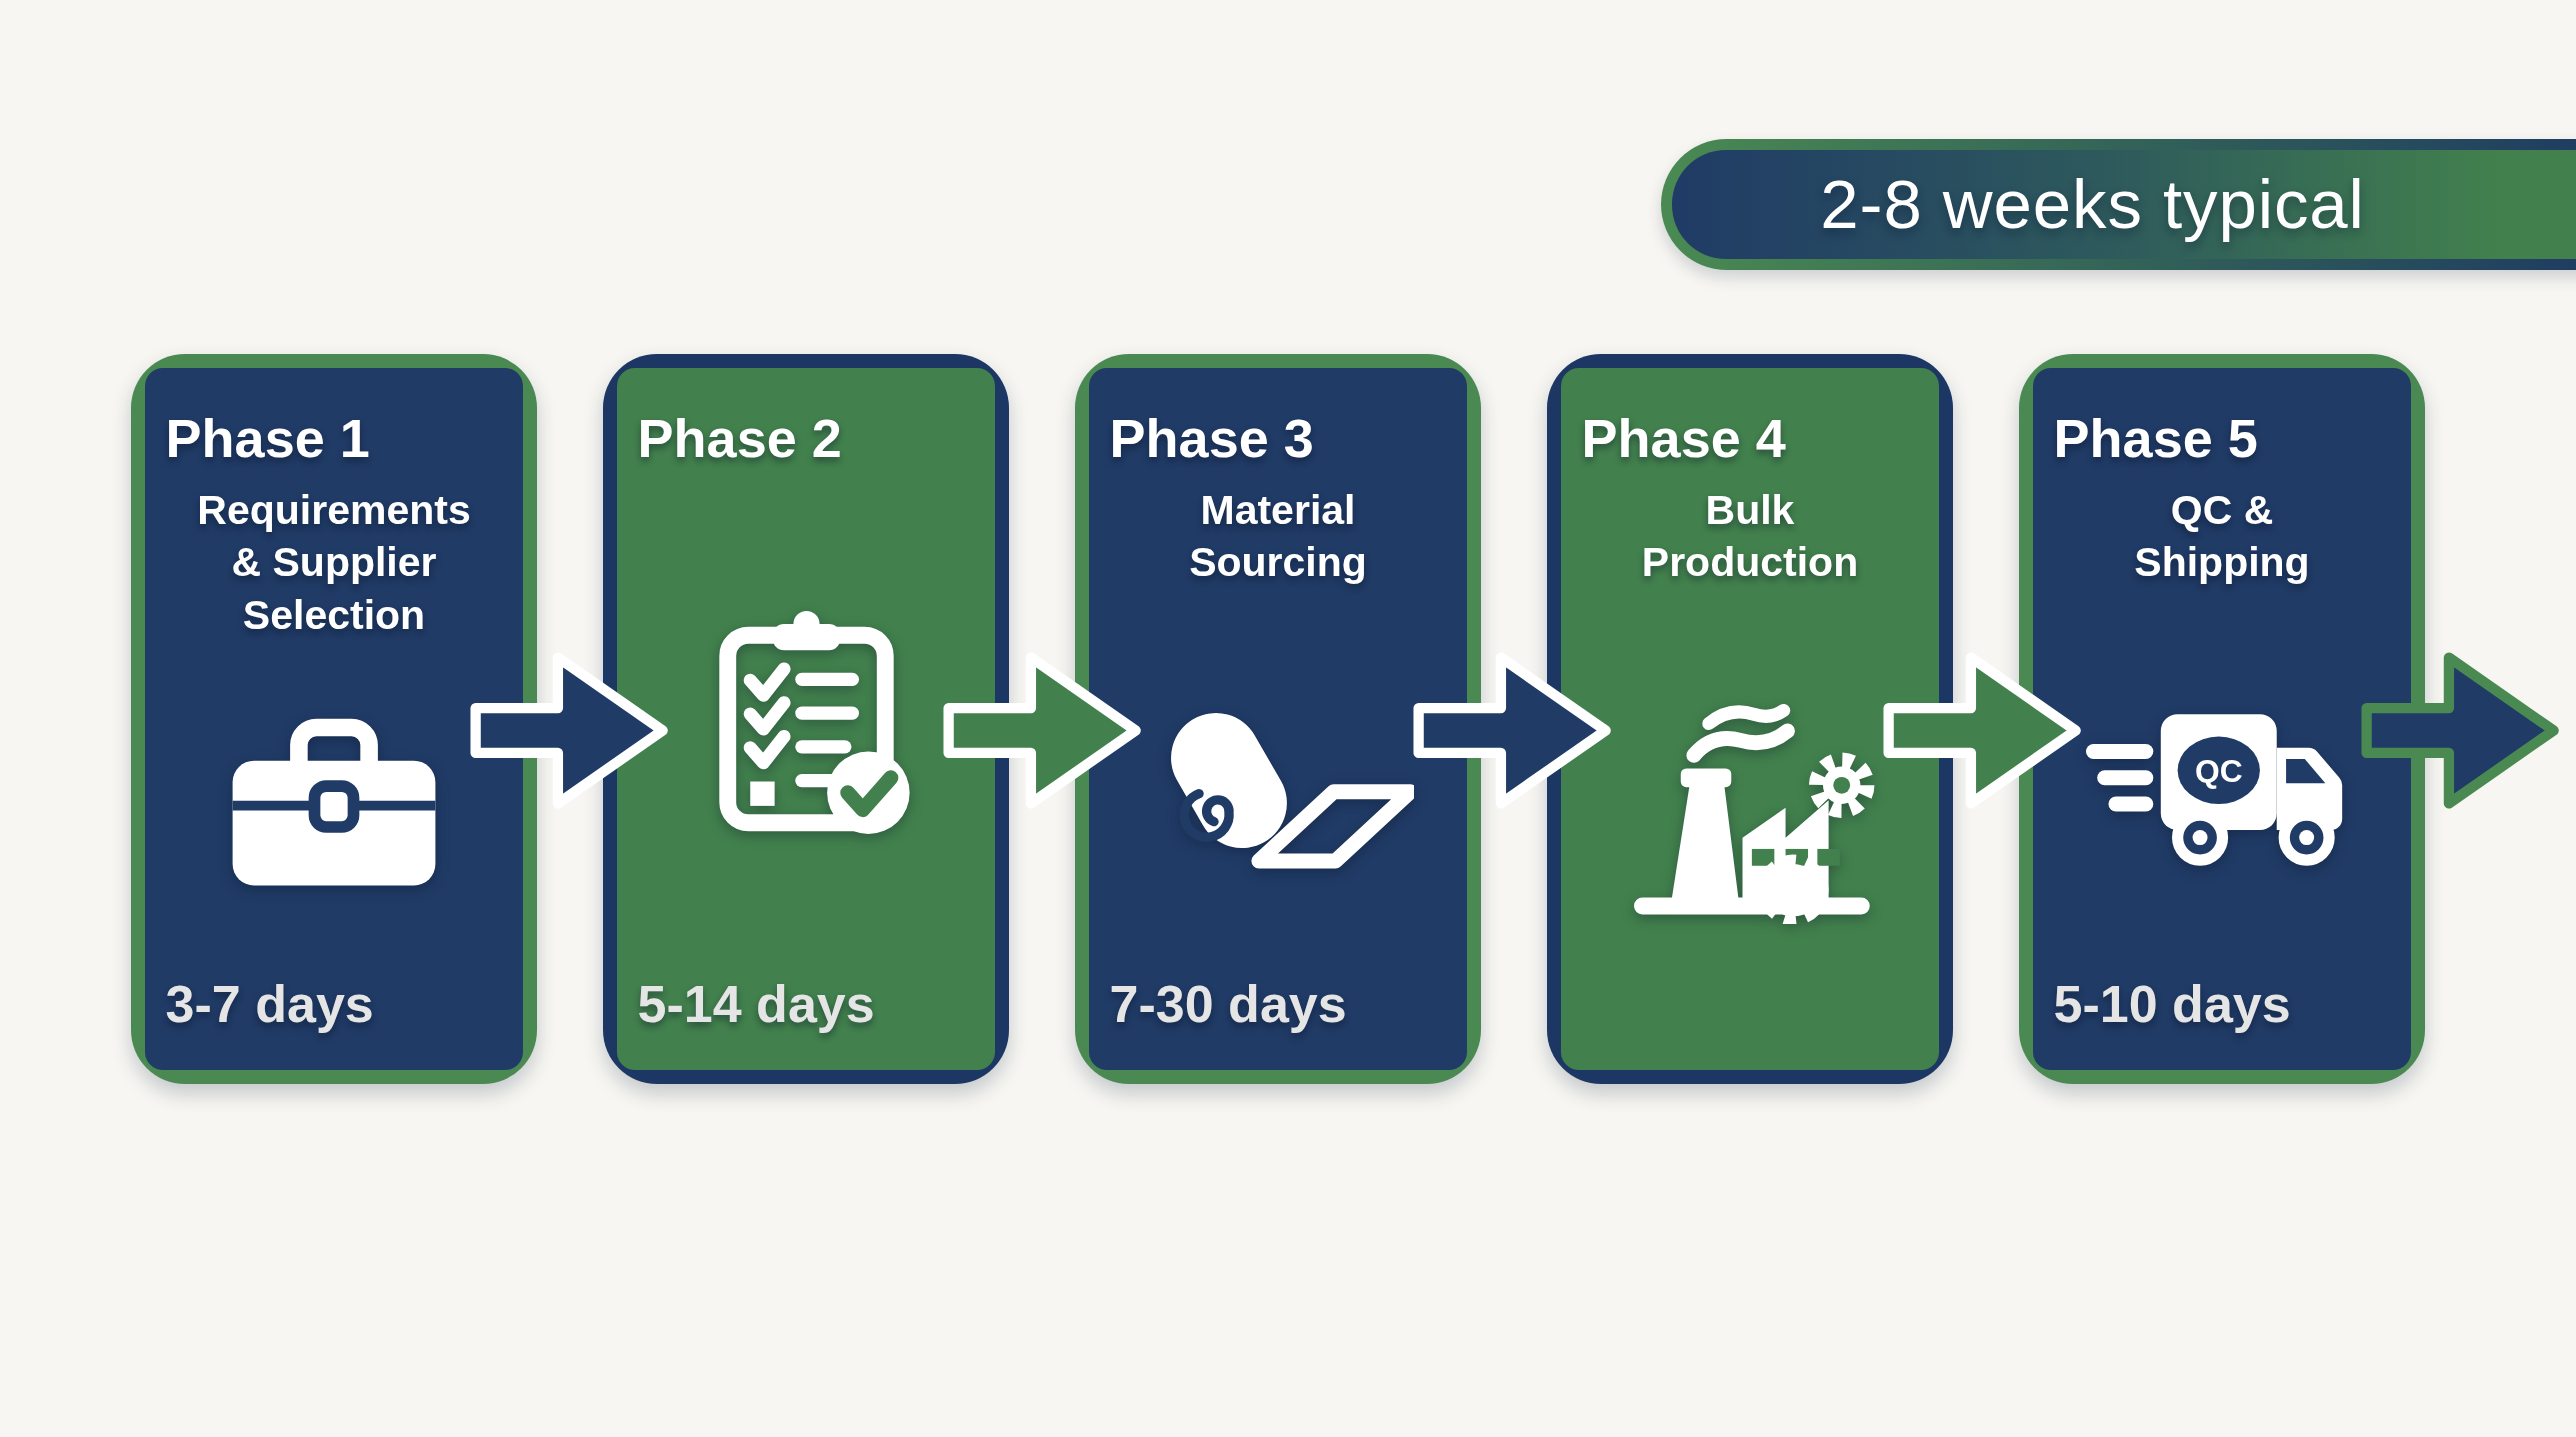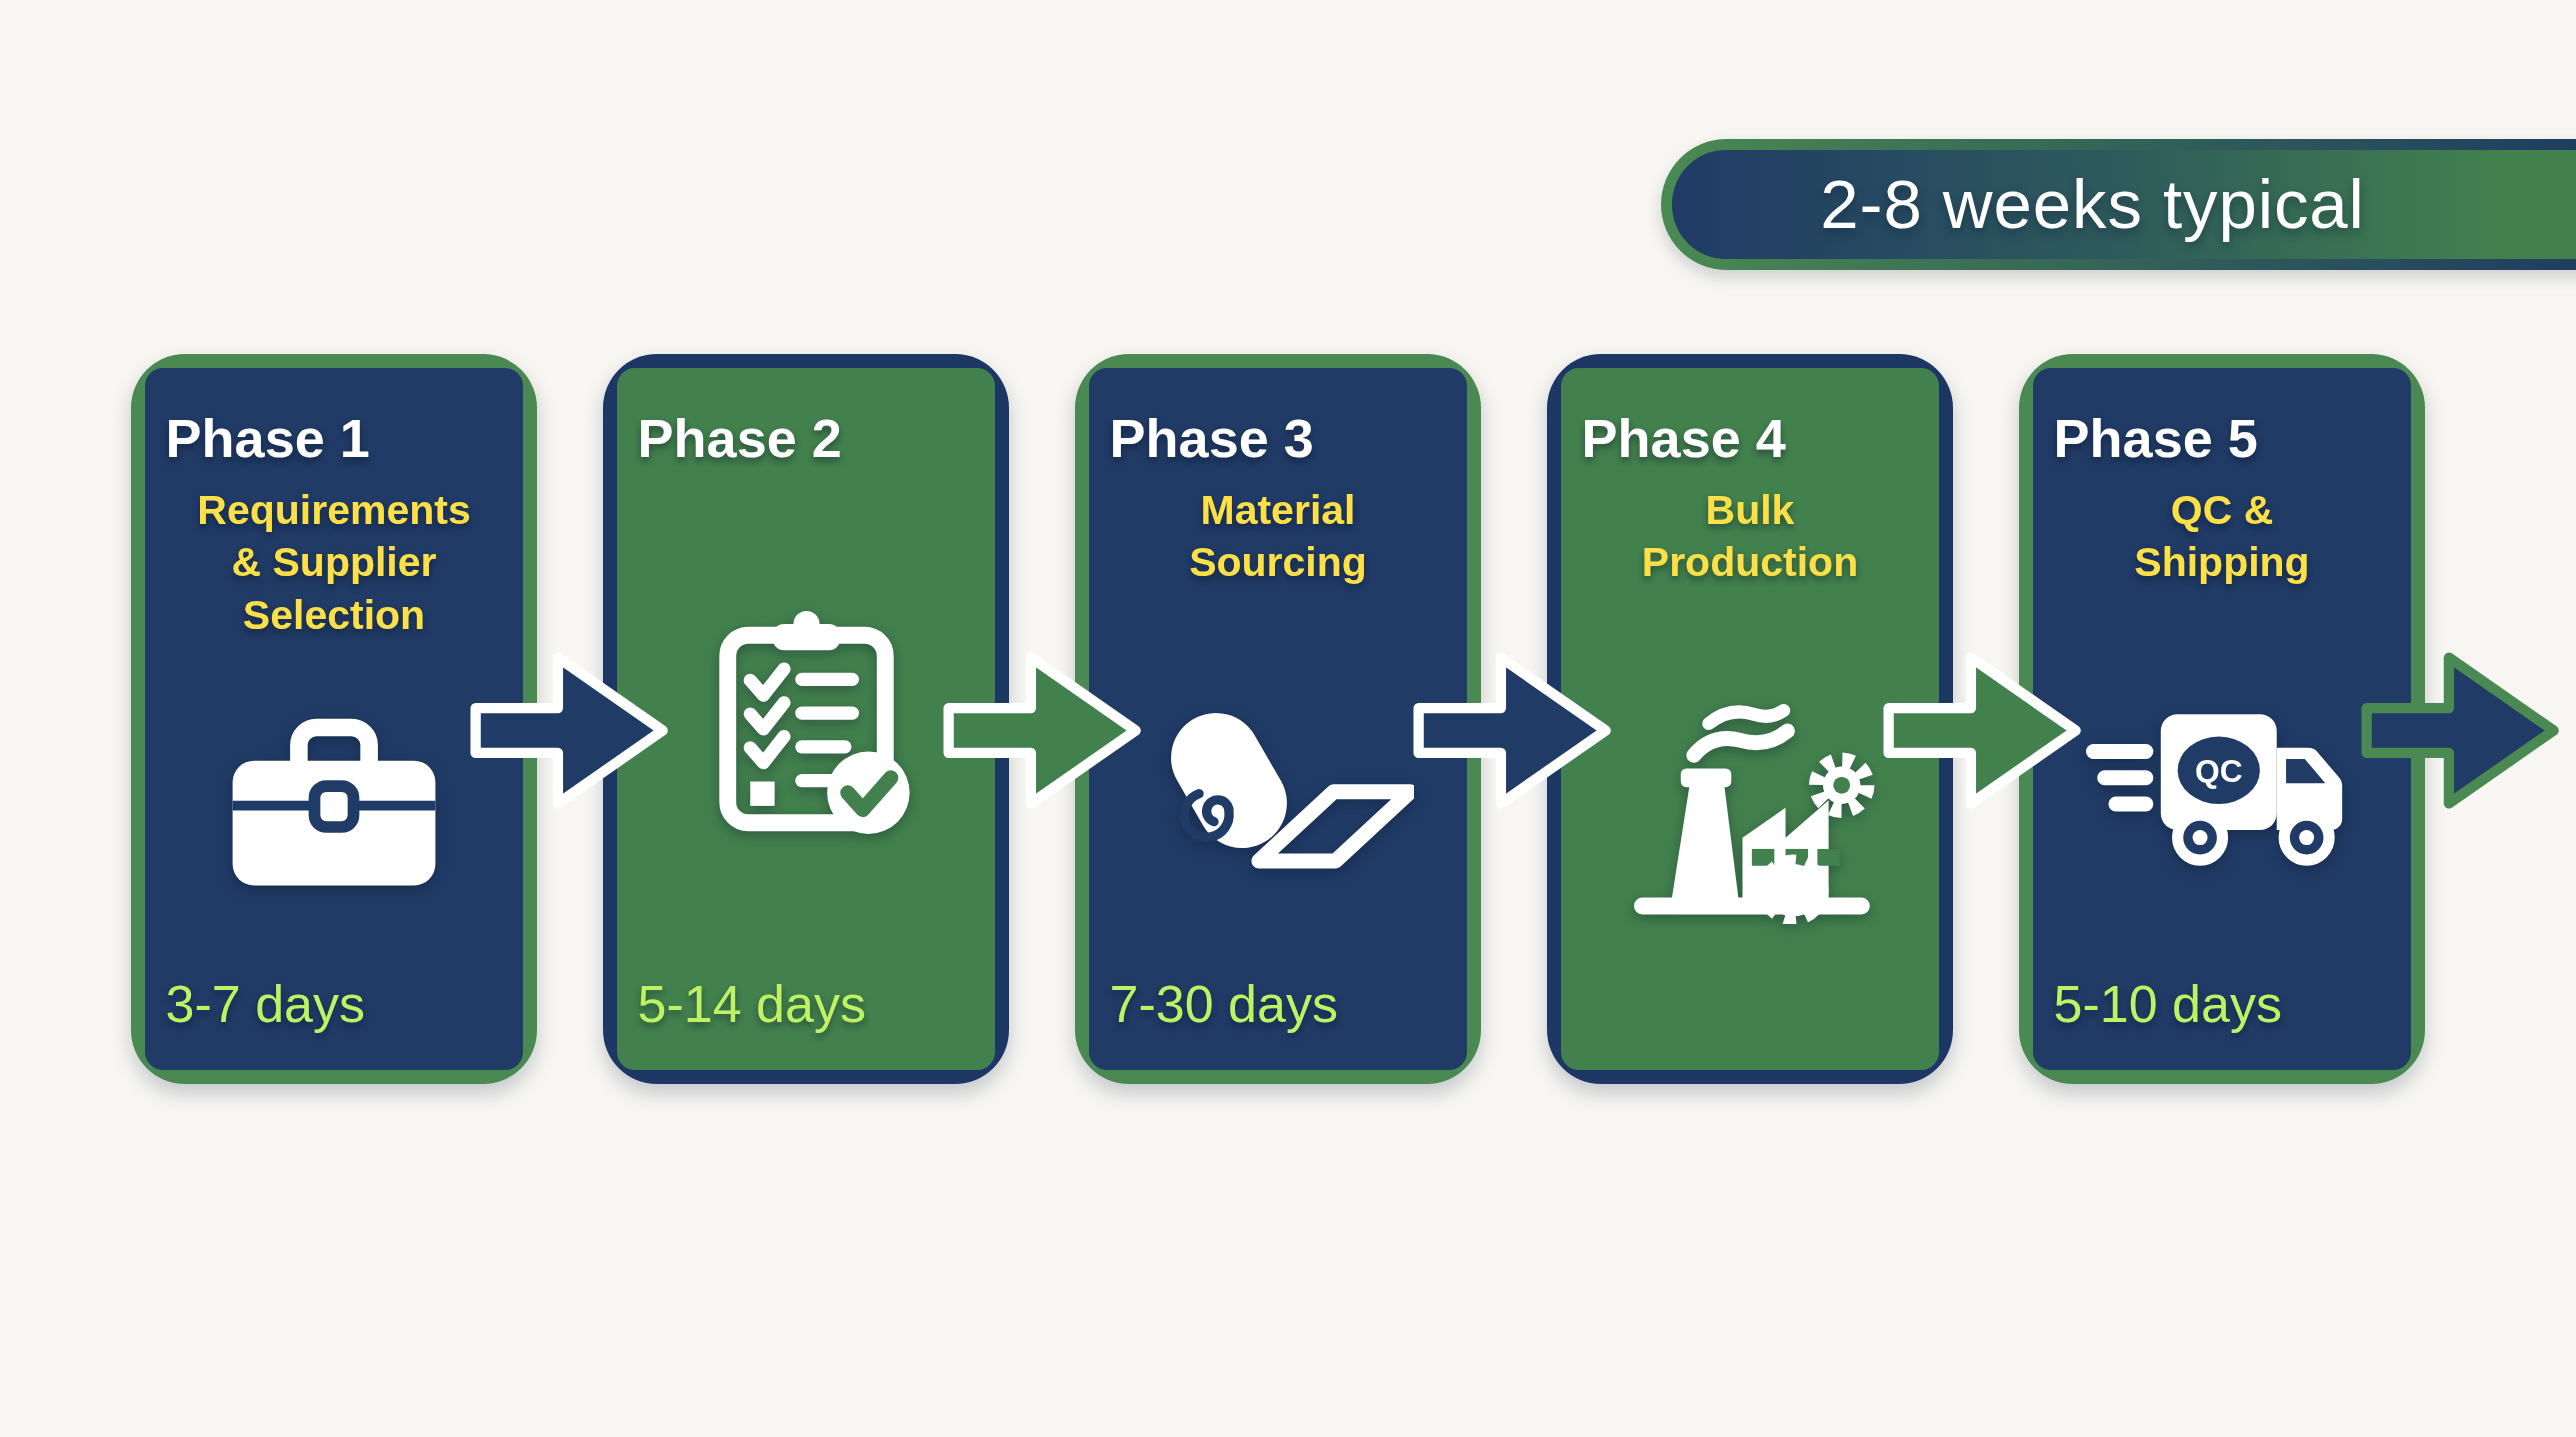--- a/index.html
+++ b/index.html
@@ -44,28 +44,28 @@
   .card-inner{
     width:100%;height:100%;border-radius:18px;background:var(--card-bg);
     display:flex;flex-direction:column;
     padding:39px 20.6px 36px;box-sizing:border-box;
   }
   .card-title{
     color:#fff;font-size:54px;font-weight:700;
     text-shadow:0 3.7px 7.5px rgba(8,18,38,.45);
   }
   .card-subtitle{
-    margin-top:15px;color:#fde047;font-size:41px;font-weight:700;line-height:1.28;
+    margin-top:15px;color:#ffffff;font-size:41px;font-weight:700;line-height:1.28;
     text-align:center;white-space:pre-line;
     text-shadow:0 3.7px 7.5px rgba(8,18,38,.45);
   }
   .card-icon{flex:1;display:flex;align-items:center;justify-content:center;}
   .card-icon svg{filter:drop-shadow(0 4.7px 6.6px rgba(8,18,38,.35));}
   .card-duration{
-    color:#bef264;font-size:52px;font-weight:400;
+    color:#e5e5e5;font-size:52px;font-weight:700;
     text-shadow:0 3.7px 7.5px rgba(8,18,38,.45);
   }
   
   .connector{position:absolute;top:637px;width:206px;height:187px;}
   .connector svg{overflow:visible;}
   .c0{left:468px;} .c1{left:941px;} .c2{left:1411px;} .c3{left:1881px;} .c4{left:2359px;}
   .arrow-navy path{fill:#203b66;stroke:#ffffff;}
   .arrow-green path{fill:#42814d;stroke:#ffffff;}
   .arrow-final path{fill:#203b66;stroke:#4a8a52;}
 </style>

